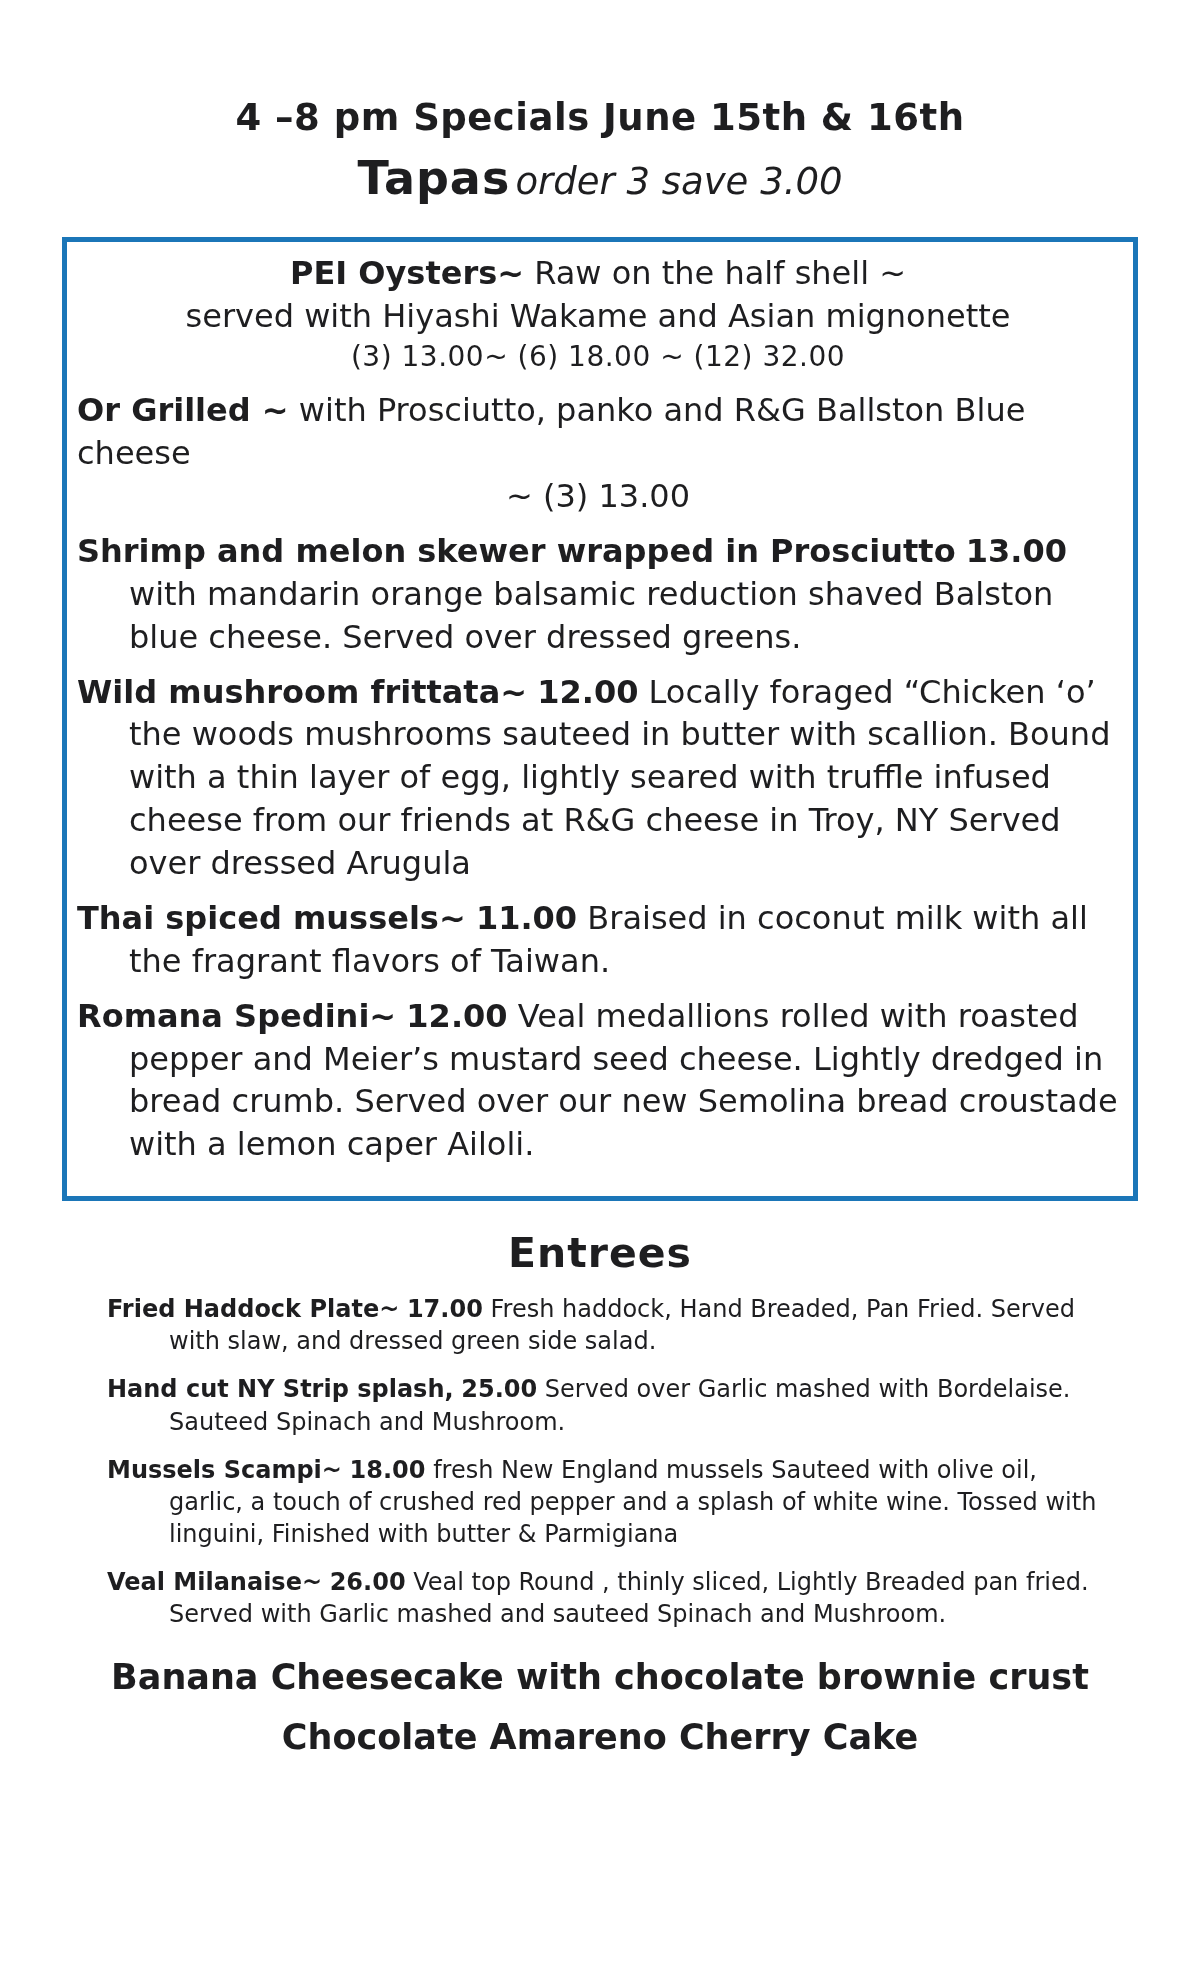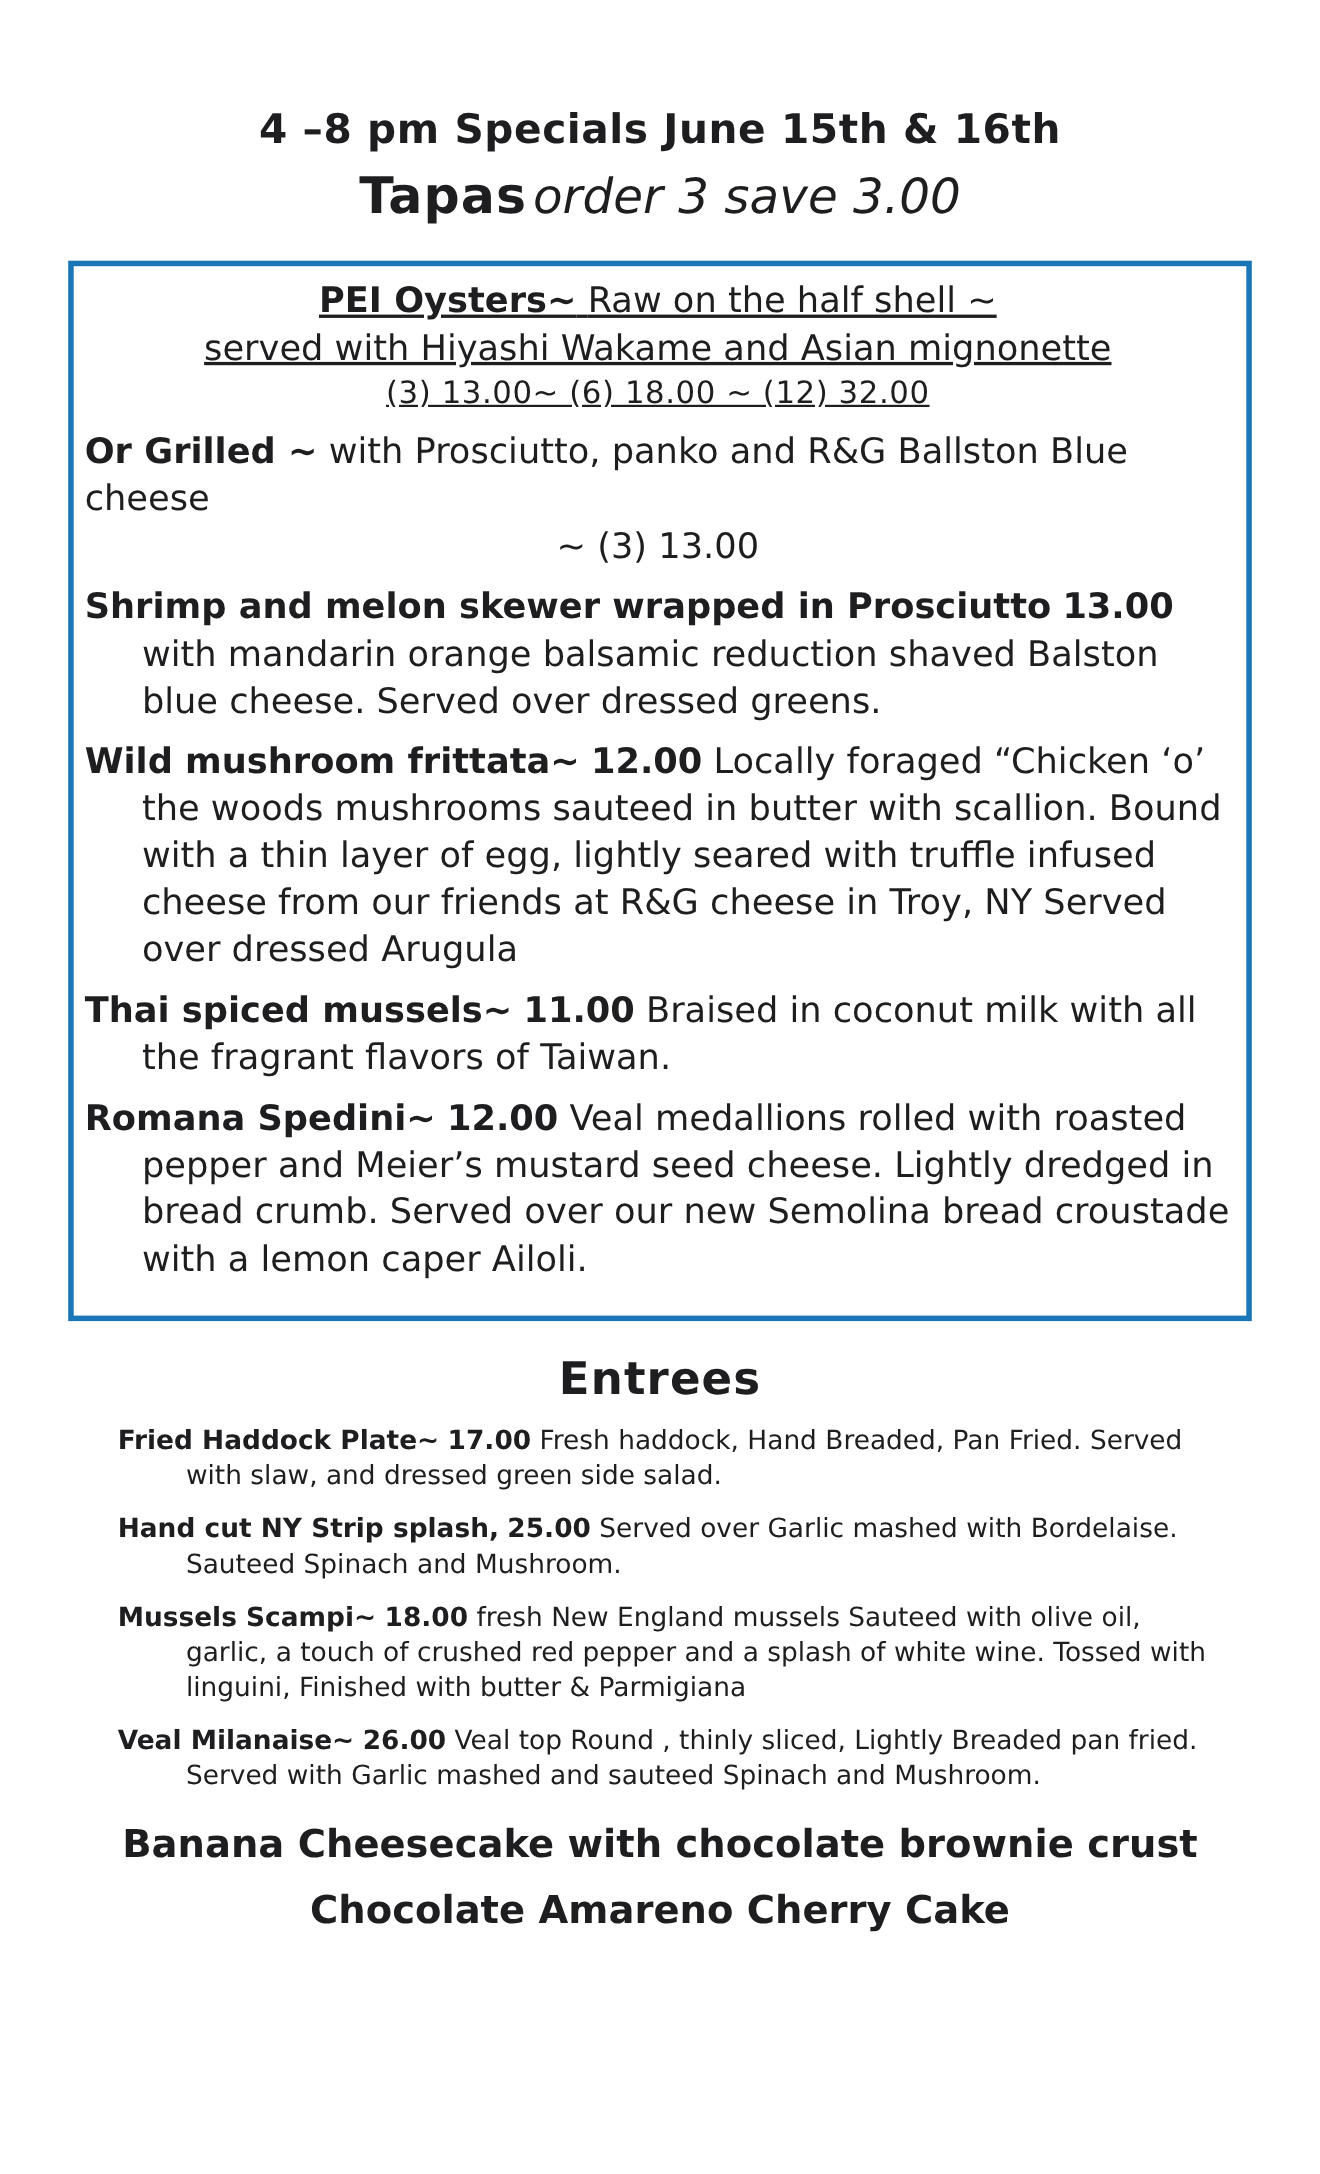--- a/index.html
+++ b/index.html
@@ -23,34 +23,34 @@
   .menu-subtitle {
     margin-top: 12px;
     text-align: center;
   }
   .menu-subtitle .tapas-word {
     font-size: 46px;
     font-weight: 700;
     letter-spacing: 1px;
   }
   .menu-subtitle .tapas-note {
-    font-size: 44px;
+    font-size: 37px;
     font-style: italic;
     font-weight: 400;
   }
 
   
   .tapas-box {
     margin-top: 32px;
     border: 5px solid #1b76b8;
     padding: 10px 14px 30px 10px;
     font-size: 32px;
     line-height: 1.34;
   }
-  .centered-line { text-align: center; text-decoration: underline; }
+  .centered-line { text-align: center; }
   .oyster-title .name { font-weight: 700; }
   .oyster-prices { font-size: 28px; letter-spacing: 0.5px; }
   .grilled-line { margin-top: 14px; }
   .grilled-line .name { font-weight: 700; }
   .grilled-price { text-align: center; }
 
   .tapas-item {
     margin-top: 12px;
     padding-left: 52px;
     text-indent: -52px;

